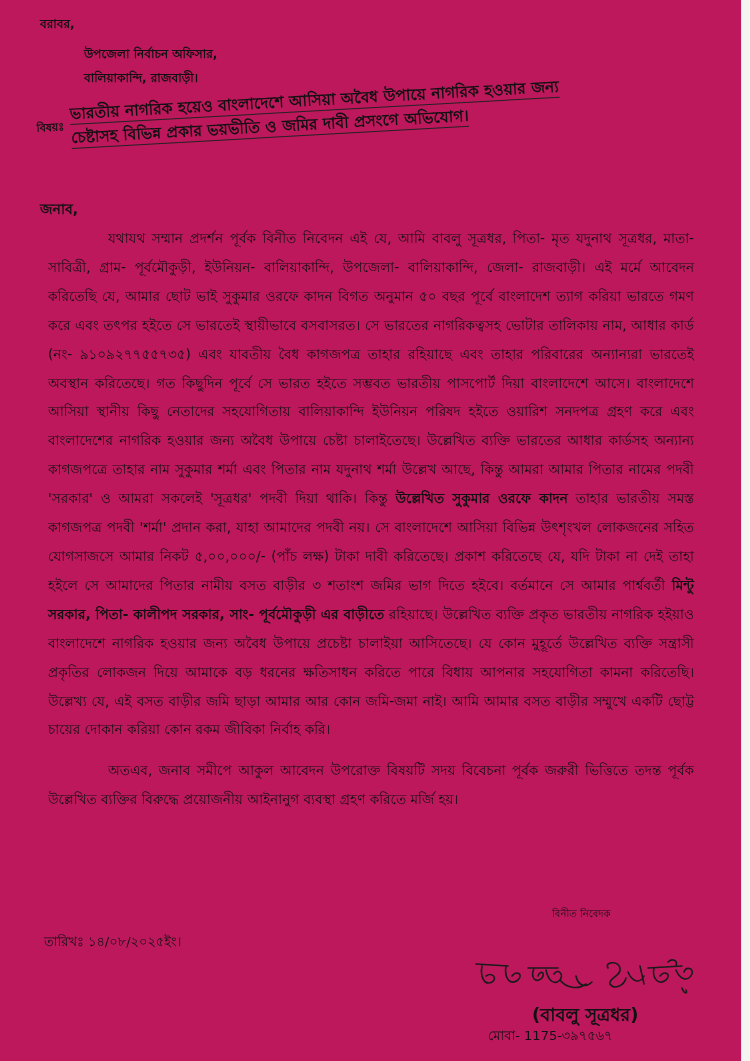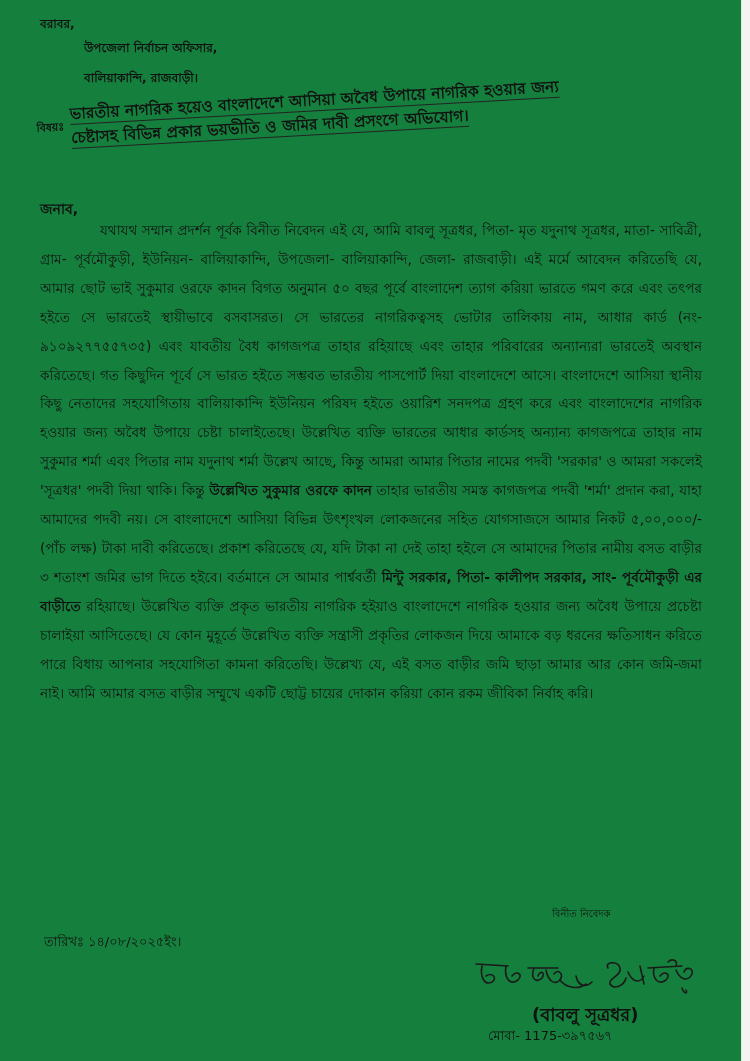--- a/index.html
+++ b/index.html
@@ -13,37 +13,37 @@
       position: relative;
       overflow: hidden;
       font-family: "DejaVu Sans", "Liberation Sans", sans-serif;
       color: #111111;
     }
     .page {
       position: absolute;
       left: 0; top: 0;
       width: 742px;
       height: 1061px;
-      background: #15803d;
+      background: #be185d;
     }
     .page-edge {
       position: absolute;
       right: 0; top: 0;
       width: 8px; height: 1061px;
       background: #f4f4f2;
       border-left: 1px solid #e6e6e3;
     }
     .addr {
       position: absolute;
       font-size: 12px;
       line-height: 20px;
       font-weight: bold;
     }
     .addr-to { left: 40px; top: 14px; }
-    .addr-l1 { left: 84px; top: 38px; }
+    .addr-l1 { left: 84px; top: 44px; }
     .addr-l2 { left: 84px; top: 68px; }
 
     .subject {
       position: absolute;
       left: 34px;
       top: 82px;
       width: 700px;
       transform: rotate(-3.2deg);
       transform-origin: left top;
       font-weight: bold;
@@ -72,21 +72,21 @@
     .body-text {
       position: absolute;
       left: 40px;
       top: 216px;
       width: 662px;
       font-size: 13.6px;
       line-height: 28.9px;
       text-align: justify;
       text-justify: inter-word;
     }
-    .body-text p { margin: 0; text-indent: 60px; }
+    .body-text p { margin: 8px; text-indent: 60px; }
     .body-text p.para2 { margin-top: 12px; }
     .b { font-weight: bold; }
 
     .closing {
       position: absolute;
       left: 552px; top: 906px;
       font-size: 10px;
     }
     .date {
       position: absolute;
@@ -124,20 +124,21 @@
     <span class="label">বিষয়ঃ</span>
     <span class="line line1">ভারতীয় নাগরিক হয়েও বাংলাদেশে আসিয়া অবৈধ উপায়ে নাগরিক হওয়ার জন্য</span>
     <span class="line line2">চেষ্টাসহ বিভিন্ন প্রকার ভয়ভীতি ও জমির দাবী প্রসংগে অভিযোগ।</span>
   </div>
 
   <div class="salutation">জনাব,</div>
 
   <div class="body-text">
     <p class="para1"><span>যথাযথ সম্মান প্রদর্শন পূর্বক বিনীত নিবেদন এই যে, আমি বাবলু সূত্রধর, পিতা- মৃত যদুনাথ সূত্রধর, মাতা- সাবিত্রী, গ্রাম- পূর্বমৌকুড়ী, ইউনিয়ন- বালিয়াকান্দি, উপজেলা- বালিয়াকান্দি, জেলা- রাজবাড়ী। এই মর্মে আবেদন করিতেছি যে, আমার ছোট ভাই সুকুমার ওরফে কাদন বিগত অনুমান ৫০ বছর পূর্বে বাংলাদেশ ত্যাগ করিয়া ভারতে গমণ করে এবং তৎপর হইতে সে ভারতেই স্থায়ীভাবে বসবাসরত। সে ভারতের নাগরিকত্বসহ ভোটার তালিকায় নাম, আধার কার্ড (নং- ৯১০৯২৭৭৫৫৭৩৫) এবং যাবতীয় বৈধ কাগজপত্র তাহার রহিয়াছে এবং তাহার পরিবারের অন্যান্যরা ভারতেই অবস্থান করিতেছে। গত কিছুদিন পূর্বে সে ভারত হইতে সম্ভবত ভারতীয় পাসপোর্ট দিয়া বাংলাদেশে আসে। বাংলাদেশে আসিয়া স্থানীয় কিছু নেতাদের সহযোগিতায় বালিয়াকান্দি ইউনিয়ন পরিষদ হইতে ওয়ারিশ সনদপত্র গ্রহণ করে এবং বাংলাদেশের নাগরিক হওয়ার জন্য অবৈধ উপায়ে চেষ্টা চালাইতেছে। উল্লেখিত ব্যক্তি ভারতের আধার কার্ডসহ অন্যান্য কাগজপত্রে তাহার নাম সুকুমার শর্মা এবং পিতার নাম যদুনাথ শর্মা উল্লেখ আছে, কিন্তু আমরা আমার পিতার নামের পদবী 'সরকার' ও আমরা সকলেই 'সূত্রধর' পদবী দিয়া থাকি। কিন্তু</span>
 <span class="b">উল্লেখিত সুকুমার ওরফে কাদন</span><span> তাহার ভারতীয় সমস্ত কাগজপত্র পদবী 'শর্মা' প্রদান করা, যাহা আমাদের পদবী নয়। সে বাংলাদেশে আসিয়া বিভিন্ন উৎশৃংখল লোকজনের সহিত যোগসাজসে আমার নিকট ৫,০০,০০০/- (পাঁচ লক্ষ) টাকা দাবী করিতেছে। প্রকাশ করিতেছে যে, যদি টাকা না দেই তাহা হইলে সে আমাদের পিতার নামীয় বসত বাড়ীর ৩ শতাংশ জমির ভাগ দিতে হইবে। বর্তমানে সে আমার পার্শ্ববর্তী </span><span class="b">মিন্টু সরকার, পিতা- কালীপদ সরকার, সাং- পূর্বমৌকুড়ী এর বাড়ীতে</span><span> রহিয়াছে। উল্লেখিত ব্যক্তি প্রকৃত ভারতীয় নাগরিক হইয়াও বাংলাদেশে নাগরিক হওয়ার জন্য অবৈধ উপায়ে প্রচেষ্টা চালাইয়া আসিতেছে। যে কোন মুহূর্তে উল্লেখিত ব্যক্তি সন্ত্রাসী প্রকৃতির লোকজন দিয়ে আমাকে বড় ধরনের ক্ষতিসাধন করিতে পারে বিধায় আপনার সহযোগিতা কামনা করিতেছি। উল্লেখ্য যে, এই বসত বাড়ীর জমি ছাড়া আমার আর কোন জমি-জমা নাই। আমি আমার বসত বাড়ীর সম্মুখে একটি ছোট্ট চায়ের দোকান করিয়া কোন রকম জীবিকা নির্বাহ করি।</span></p>
+    <p class="para2">অতএব, জনাব সমীপে আকুল আবেদন উপরোক্ত বিষয়টি সদয় বিবেচনা পূর্বক জরুরী ভিত্তিতে তদন্ত পূর্বক উল্লেখিত ব্যক্তির বিরুদ্ধে প্রয়োজনীয় আইনানুগ ব্যবস্থা গ্রহণ করিতে মর্জি হয়।</p>
   </div>
 
   <div class="closing">বিনীত নিবেদক</div>
   <div class="date">তারিখঃ ১৪/০৮/২০২৫ইং।</div>
 
   <div class="signature">
     <svg viewBox="0 0 240 50" xmlns="http://www.w3.org/2000/svg" fill="none" stroke="#1a1a1a" stroke-width="1.6" stroke-linecap="round" stroke-linejoin="round">
       <path d="M8 12 L40 14 M14 14 C12 24 16 34 24 30 C30 26 24 20 18 24"></path>
       <path d="M38 14 C36 26 42 34 50 28 C56 22 48 18 44 24"></path>
       <path d="M60 16 L90 16 M66 16 C62 26 68 32 74 26 C78 20 72 18 70 24 M78 18 C80 28 86 34 92 28 C96 22 90 16 86 22"></path>

